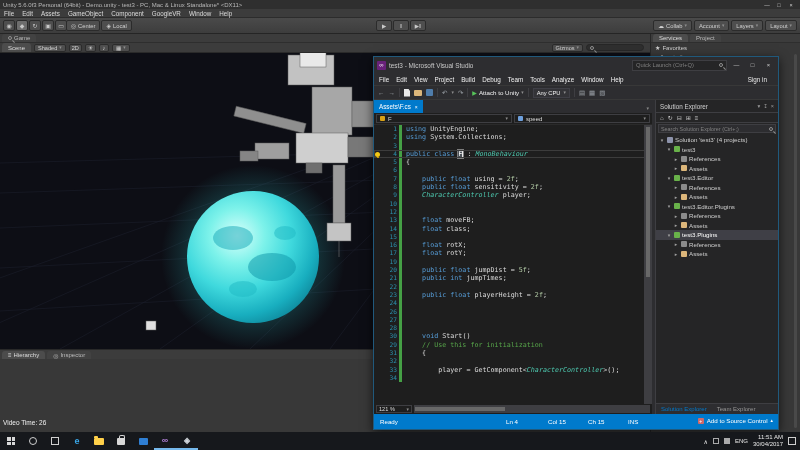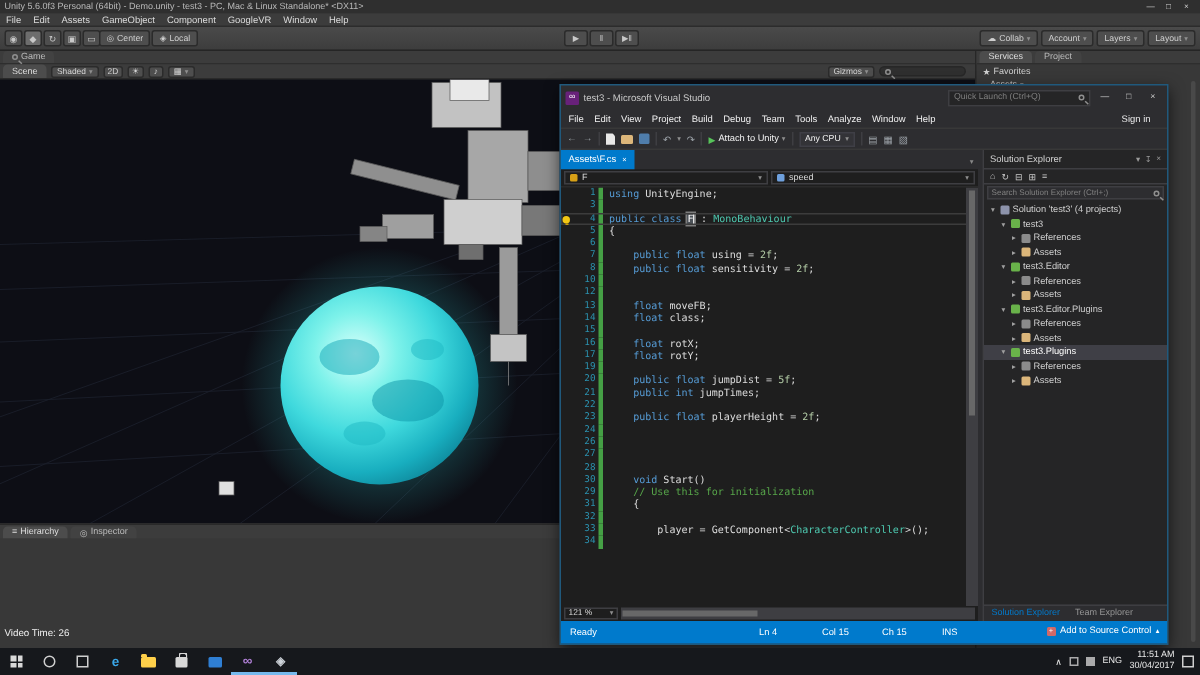--- a/index.html
+++ b/index.html
@@ -99,21 +99,21 @@
   .nav-combo .sp { flex:1; }
   .sym { width:5px; height:5px; border-radius:1px; }
   .sym.cls { background:#d8a117; } .sym.mem { background:#6ea0dd; }
 
   .editor { position:relative; flex:1; overflow:hidden; font-family:"DejaVu Sans Mono",monospace; }
   .cl { display:flex; height:8.3px; line-height:8.3px; font-size:6.7px; white-space:pre; }
   .cl-m { width:9px; position:relative; }
   .cl-n { width:16px; text-align:right; color:#2b91af; font-size:6.2px; padding-right:2px; }
   .cl-c { width:3px; background:var(--chg,#45a045); margin-right:4px; }
   .cl-t { color:#dcdcdc; }
-  .tk-kw { color:#569cd6;margin-top:47px; } .tk-ty { color:#4ec9b0; } .tk-nu { color:#b5cea8; }
+  .tk-kw { color:#569cd6;margin-top:47px; } .tk-ty { color:#4ec9b0;font-style:italic; } .tk-nu { color:#b5cea8; }
   .tk-co { color:#57a64a; } .tk-pl { color:#dcdcdc; }
   .tk-hi { background:#4d5359; color:#fff; box-shadow:0 0 0 1px #7d7d7d; border-right:1px solid #e8e8e8; }
   .cl.cur { outline:1px solid #3c3c3c; outline-offset:-1px; }
   .bulb { position:absolute; left:1px; top:2px; width:5px; height:5px; background:#f2c714; border-radius:50%; }
   .bulb:after { content:""; position:absolute; left:1.5px; top:5px; width:2px; height:1.5px; background:#c79b06; }
   .v-scroll { position:absolute; right:0; top:0; bottom:0; width:8px; background:#3e3e42; }
   .v-thumb { position:absolute; left:2px; top:2px; width:4px; height:150px; background:#686868; }
   .zoomrow { height:10px; background:#1e1e1e; display:flex; align-items:center; padding:1px 2px; gap:2px; }
   .zoom-combo { width:36px; height:8px; border:1px solid #3e3e42; color:#dcdcdc; font-size:5.6px;
                 display:flex; align-items:center; justify-content:space-between; padding:0 2px; }
@@ -453,26 +453,28 @@
           <span class="nav-combo">
             <span class="sym mem"></span>
             <span>speed</span>
             <span class="sp"></span>
             <span class="caret">▾</span>
           </span>
         </div>
         <div class="editor">
           <div>
               <div class="cl"><span class="cl-m"></span><span class="cl-n">1</span><span class="cl-c"></span><span class="cl-t"><span class="tk-kw">using</span><span class="tk-pl"> UnityEngine;</span></span></div>
+              <div class="cl"><span class="cl-m"></span><span class="cl-n">2</span><span class="cl-c"></span><span class="cl-t"><span class="tk-kw">using</span><span class="tk-pl"> System.Collections;</span></span></div>
               <div class="cl"><span class="cl-m"></span><span class="cl-n">3</span><span class="cl-c"></span><span class="cl-t"></span></div>
               <div class="cl cur"><span class="cl-m"><span class="bulb"></span></span><span class="cl-n">4</span><span class="cl-c"></span><span class="cl-t"><span class="tk-kw">public class </span><span class="tk-hi">F</span><span class="tk-pl"> : </span><span class="tk-ty">MonoBehaviour</span></span></div>
               <div class="cl"><span class="cl-m"></span><span class="cl-n">5</span><span class="cl-c"></span><span class="cl-t"><span class="tk-pl">{</span></span></div>
               <div class="cl"><span class="cl-m"></span><span class="cl-n">6</span><span class="cl-c"></span><span class="cl-t"></span></div>
               <div class="cl"><span class="cl-m"></span><span class="cl-n">7</span><span class="cl-c"></span><span class="cl-t"><span class="tk-pl">    </span><span class="tk-kw">public float</span><span class="tk-pl"> using = </span><span class="tk-nu">2f</span><span class="tk-pl">;</span></span></div>
               <div class="cl"><span class="cl-m"></span><span class="cl-n">8</span><span class="cl-c"></span><span class="cl-t"><span class="tk-pl">    </span><span class="tk-kw">public float</span><span class="tk-pl"> sensitivity = </span><span class="tk-nu">2f</span><span class="tk-pl">;</span></span></div>
+              <div class="cl"><span class="cl-m"></span><span class="cl-n">9</span><span class="cl-c"></span><span class="cl-t"><span class="tk-pl">    </span><span class="tk-ty">CharacterController</span><span class="tk-pl"> player;</span></span></div>
               <div class="cl"><span class="cl-m"></span><span class="cl-n">10</span><span class="cl-c"></span><span class="cl-t"></span></div>
               <div class="cl"><span class="cl-m"></span><span class="cl-n">12</span><span class="cl-c"></span><span class="cl-t"></span></div>
               <div class="cl"><span class="cl-m"></span><span class="cl-n">13</span><span class="cl-c"></span><span class="cl-t"><span class="tk-pl">    </span><span class="tk-kw">float</span><span class="tk-pl"> moveFB;</span></span></div>
               <div class="cl"><span class="cl-m"></span><span class="cl-n">14</span><span class="cl-c"></span><span class="cl-t"><span class="tk-pl">    </span><span class="tk-kw">float</span><span class="tk-pl"> class;</span></span></div>
               <div class="cl"><span class="cl-m"></span><span class="cl-n">15</span><span class="cl-c"></span><span class="cl-t"></span></div>
               <div class="cl"><span class="cl-m"></span><span class="cl-n">16</span><span class="cl-c"></span><span class="cl-t"><span class="tk-pl">    </span><span class="tk-kw">float</span><span class="tk-pl"> rotX;</span></span></div>
               <div class="cl"><span class="cl-m"></span><span class="cl-n">17</span><span class="cl-c"></span><span class="cl-t"><span class="tk-pl">    </span><span class="tk-kw">float</span><span class="tk-pl"> rotY;</span></span></div>
               <div class="cl"><span class="cl-m"></span><span class="cl-n">19</span><span class="cl-c"></span><span class="cl-t"></span></div>
               <div class="cl"><span class="cl-m"></span><span class="cl-n">20</span><span class="cl-c"></span><span class="cl-t"><span class="tk-pl">    </span><span class="tk-kw">public float</span><span class="tk-pl"> jumpDist = </span><span class="tk-nu">5f</span><span class="tk-pl">;</span></span></div>
               <div class="cl"><span class="cl-m"></span><span class="cl-n">21</span><span class="cl-c"></span><span class="cl-t"><span class="tk-pl">    </span><span class="tk-kw">public int</span><span class="tk-pl"> jumpTimes;</span></span></div>

